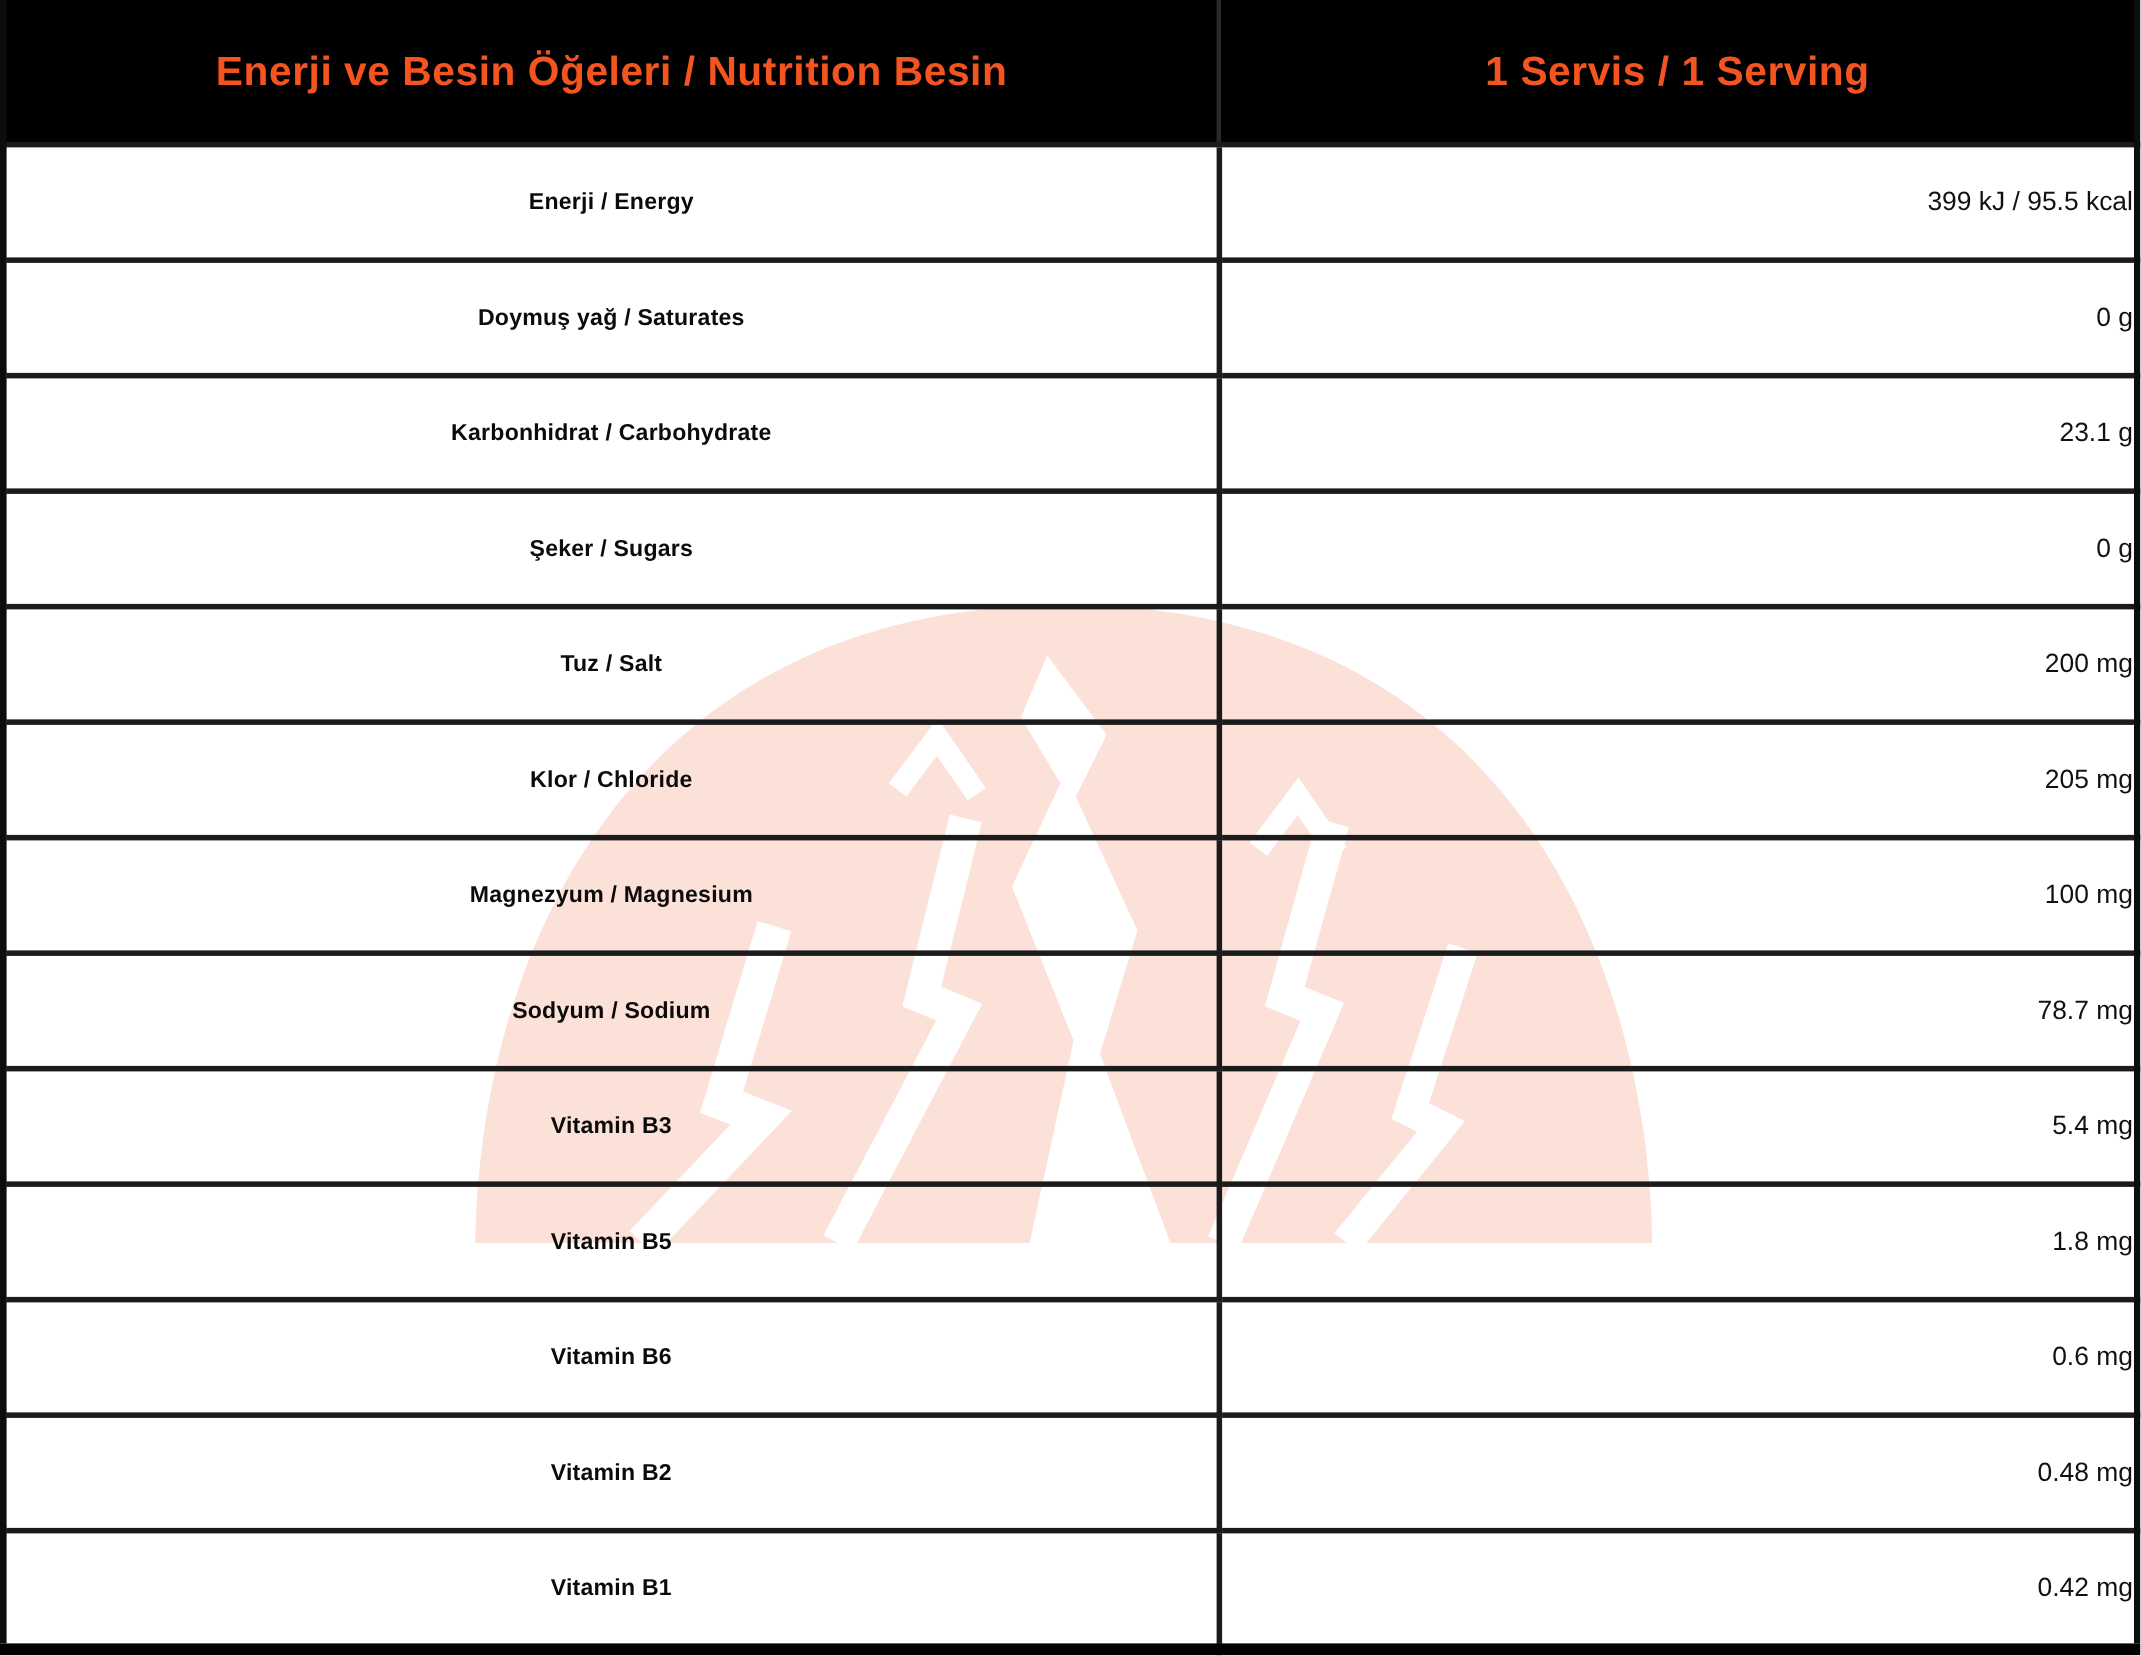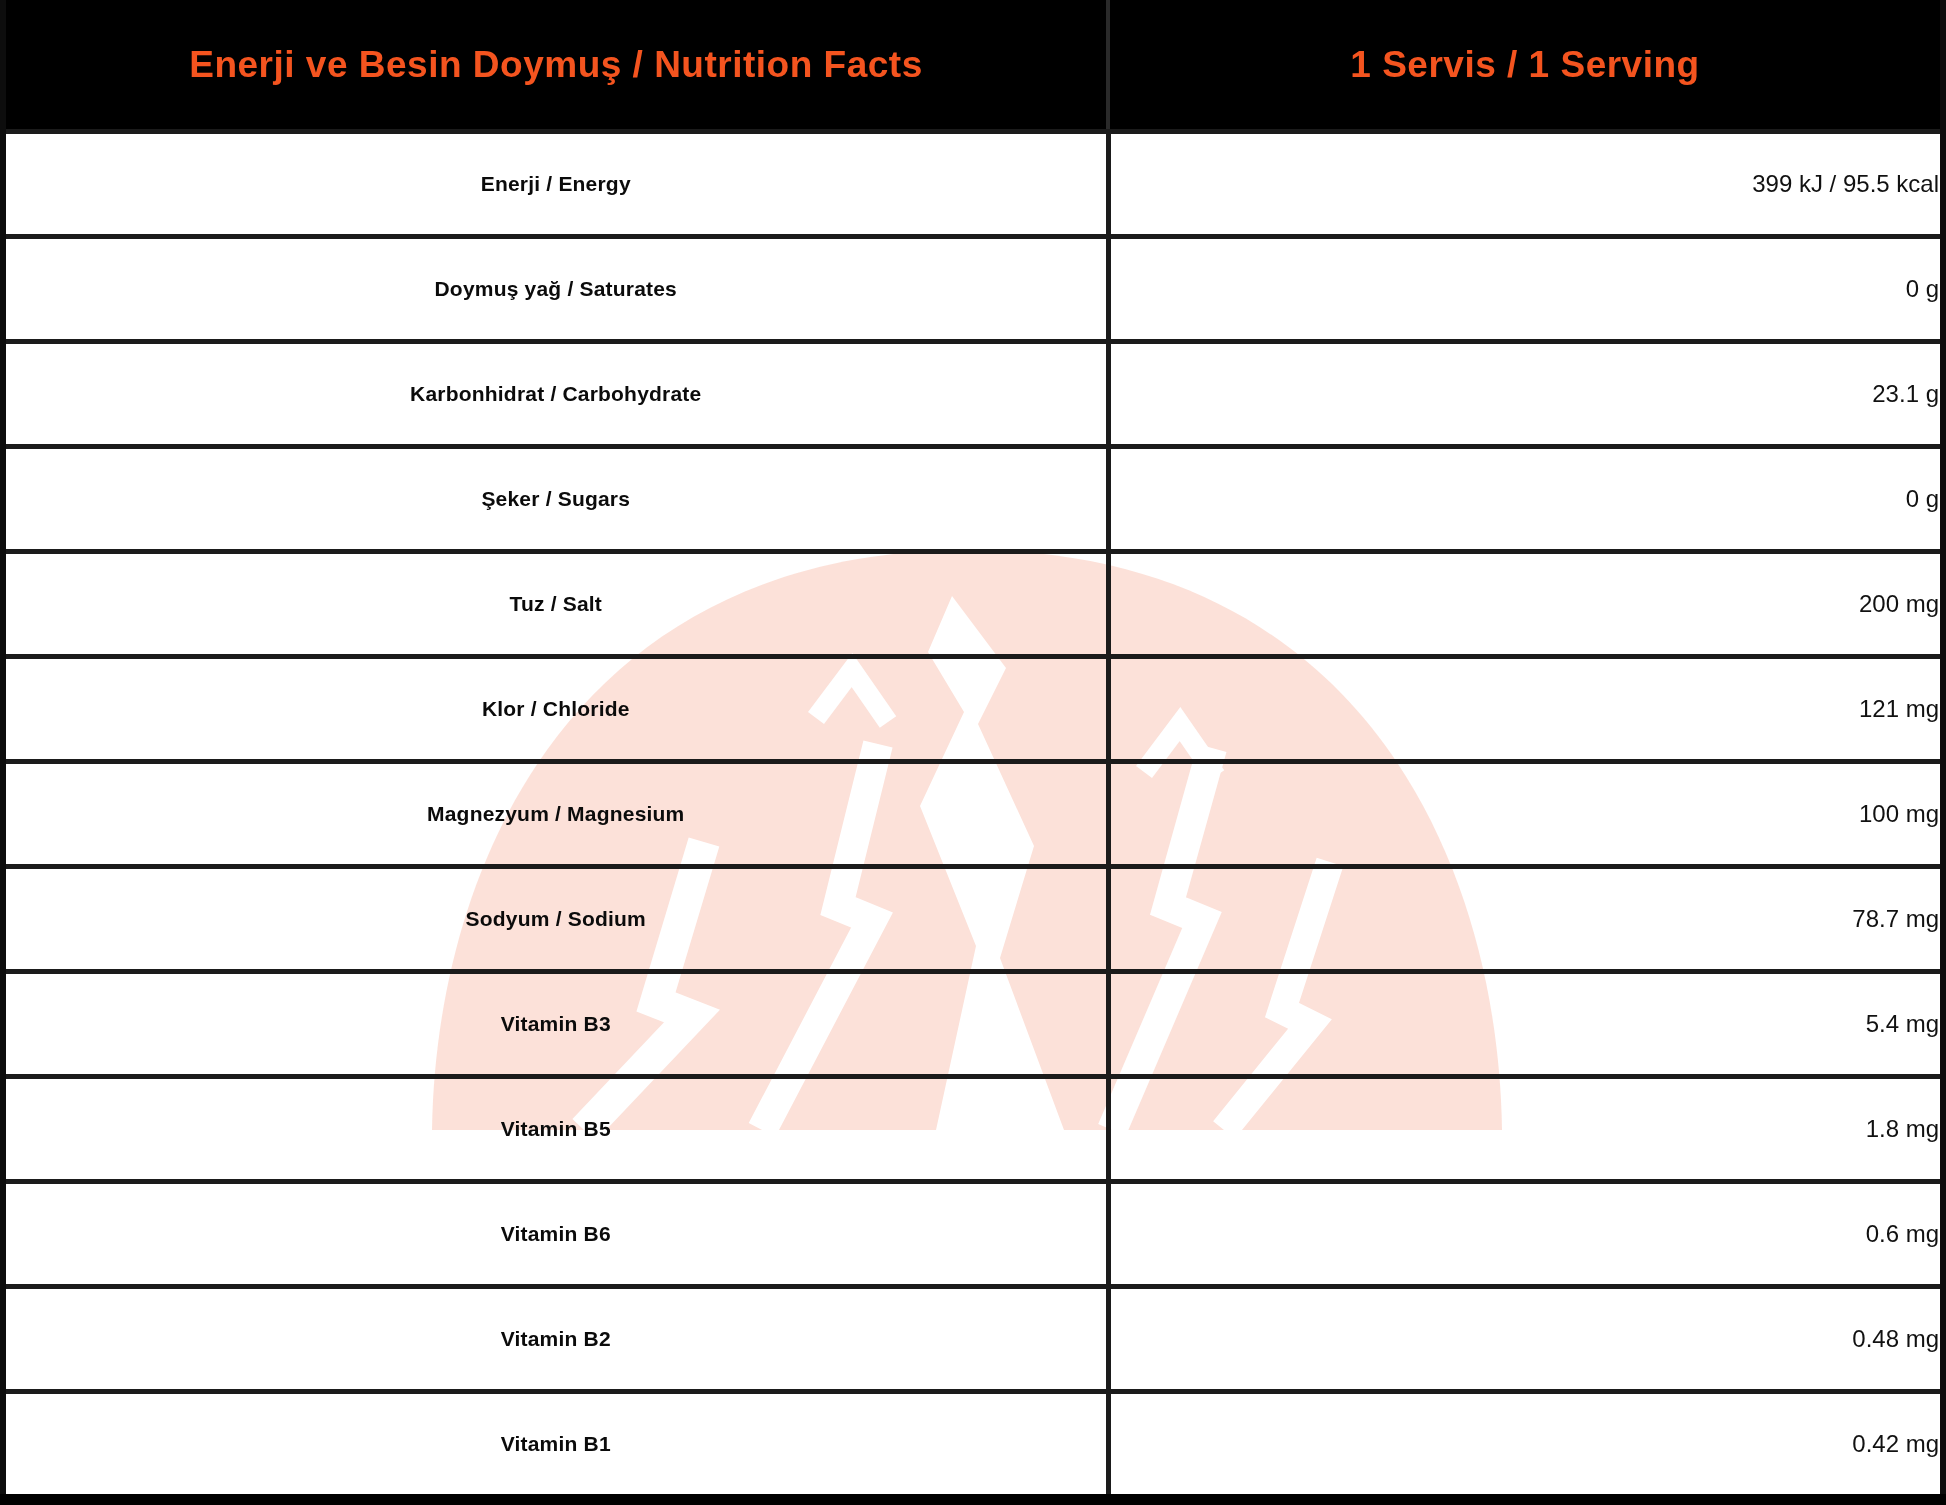--- a/index.html
+++ b/index.html
@@ -100,21 +100,21 @@
     </g>
   </svg>
 
   <table class="nutrition">
     <colgroup>
       <col class="c-label">
       <col class="c-value">
     </colgroup>
     <thead>
       <tr>
-        <th class="h-left">Enerji ve Besin Doymuş / Nutrition Facts</th>
+        <th class="h-left">Enerji ve Besin Öğeleri / Nutrition Besin</th>
         <th class="h-right">1 Servis / 1 Serving</th>
       </tr>
     </thead>
     <tbody>
         <tr>
           <td class="label-cell">Enerji / Energy</td>
           <td class="value-cell">399 kJ / 95.5 kcal</td>
         </tr>
         <tr>
           <td class="label-cell">Doymuş yağ / Saturates</td>
@@ -127,21 +127,21 @@
         <tr>
           <td class="label-cell">Şeker / Sugars</td>
           <td class="value-cell">0 g</td>
         </tr>
         <tr>
           <td class="label-cell">Tuz / Salt</td>
           <td class="value-cell">200 mg</td>
         </tr>
         <tr>
           <td class="label-cell">Klor / Chloride</td>
-          <td class="value-cell">121 mg</td>
+          <td class="value-cell">205 mg</td>
         </tr>
         <tr>
           <td class="label-cell">Magnezyum / Magnesium</td>
           <td class="value-cell">100 mg</td>
         </tr>
         <tr>
           <td class="label-cell">Sodyum / Sodium</td>
           <td class="value-cell">78.7 mg</td>
         </tr>
         <tr>

